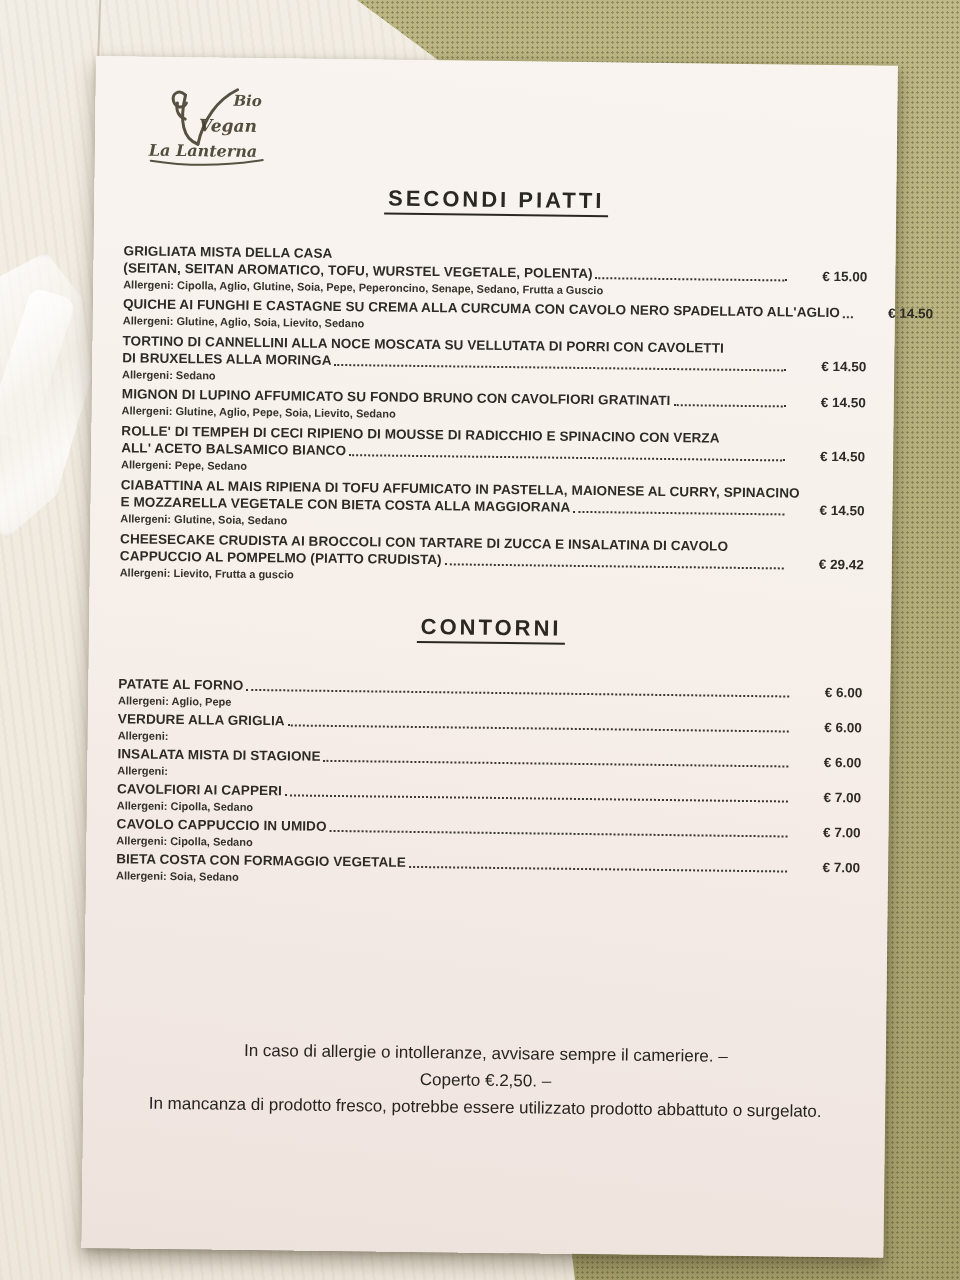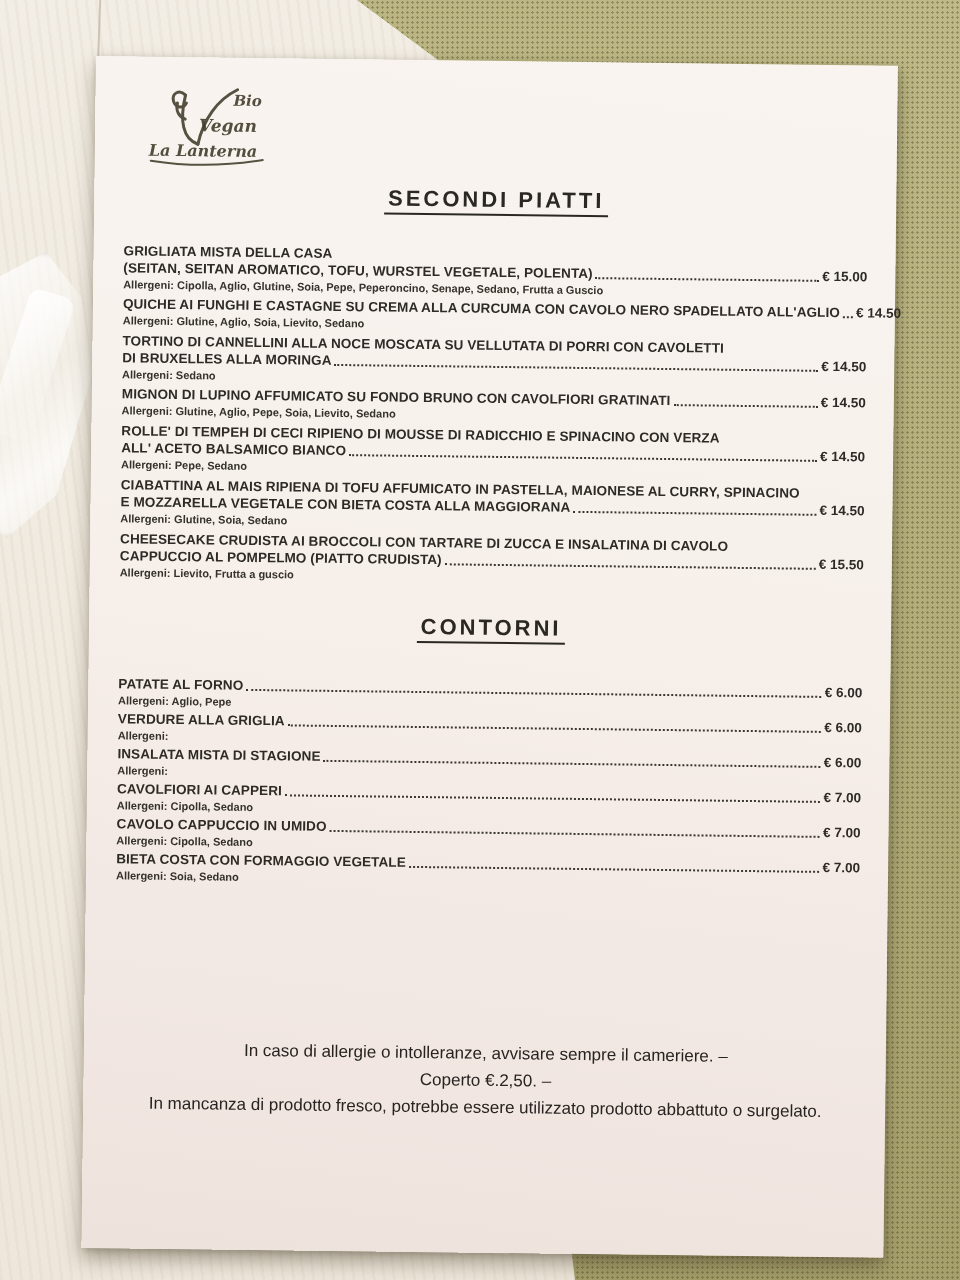--- a/index.html
+++ b/index.html
@@ -66,21 +66,21 @@
   .iline{line-height:17px;}
   .iline.lead{display:flex;align-items:baseline;}
   .iname{
     font-size:13.5px;font-weight:700;letter-spacing:.1px;color:#2e2b27;white-space:nowrap;
   }
   .dots{
     flex:1 1 auto;min-width:10px;margin:0 3px;
     border-bottom:2px dotted #3a3630;align-self:flex-end;
     transform:translateY(-3px);
   }
-  .price{font-size:13.5px;font-weight:700;white-space:nowrap;color:#2e2b27;}
+  .price{font-size:13.5px;font-weight:700;white-space:nowrap;color:#2e2b27;margin-left:32px;}
   .allerg{
     font-size:11px;font-weight:600;color:#35322c;line-height:15px;margin:1px 0 2px 0;
   }
   .contorni .item{margin-bottom:1px;}
   
   .footer{
     margin-top:152px;text-align:center;
     font-size:17px;line-height:27px;color:#262320;font-weight:400;
   }
   .footer div{white-space:nowrap;}
@@ -167,21 +167,21 @@
             <span class="dots"></span>
             <span class="price">€ 14.50</span>
           </div>
           <div class="allerg">Allergeni: Glutine, Soia, Sedano</div>
         </div>
         <div class="item">
           <div class="iline"><span class="iname">CHEESECAKE CRUDISTA AI BROCCOLI CON TARTARE DI ZUCCA E INSALATINA DI CAVOLO</span></div>
           <div class="iline lead">
             <span class="iname">CAPPUCCIO AL POMPELMO (PIATTO CRUDISTA)</span>
             <span class="dots"></span>
-            <span class="price">€ 15.50</span>
+            <span class="price">€ 29.42</span>
           </div>
           <div class="allerg">Allergeni: Lievito, Frutta a guscio</div>
         </div>
       </div>
 
     <div class="sec-title-wrap title-contorni">
       <span class="sec-title">CONTORNI</span>
     </div>
 
     <div class="item-list contorni">

